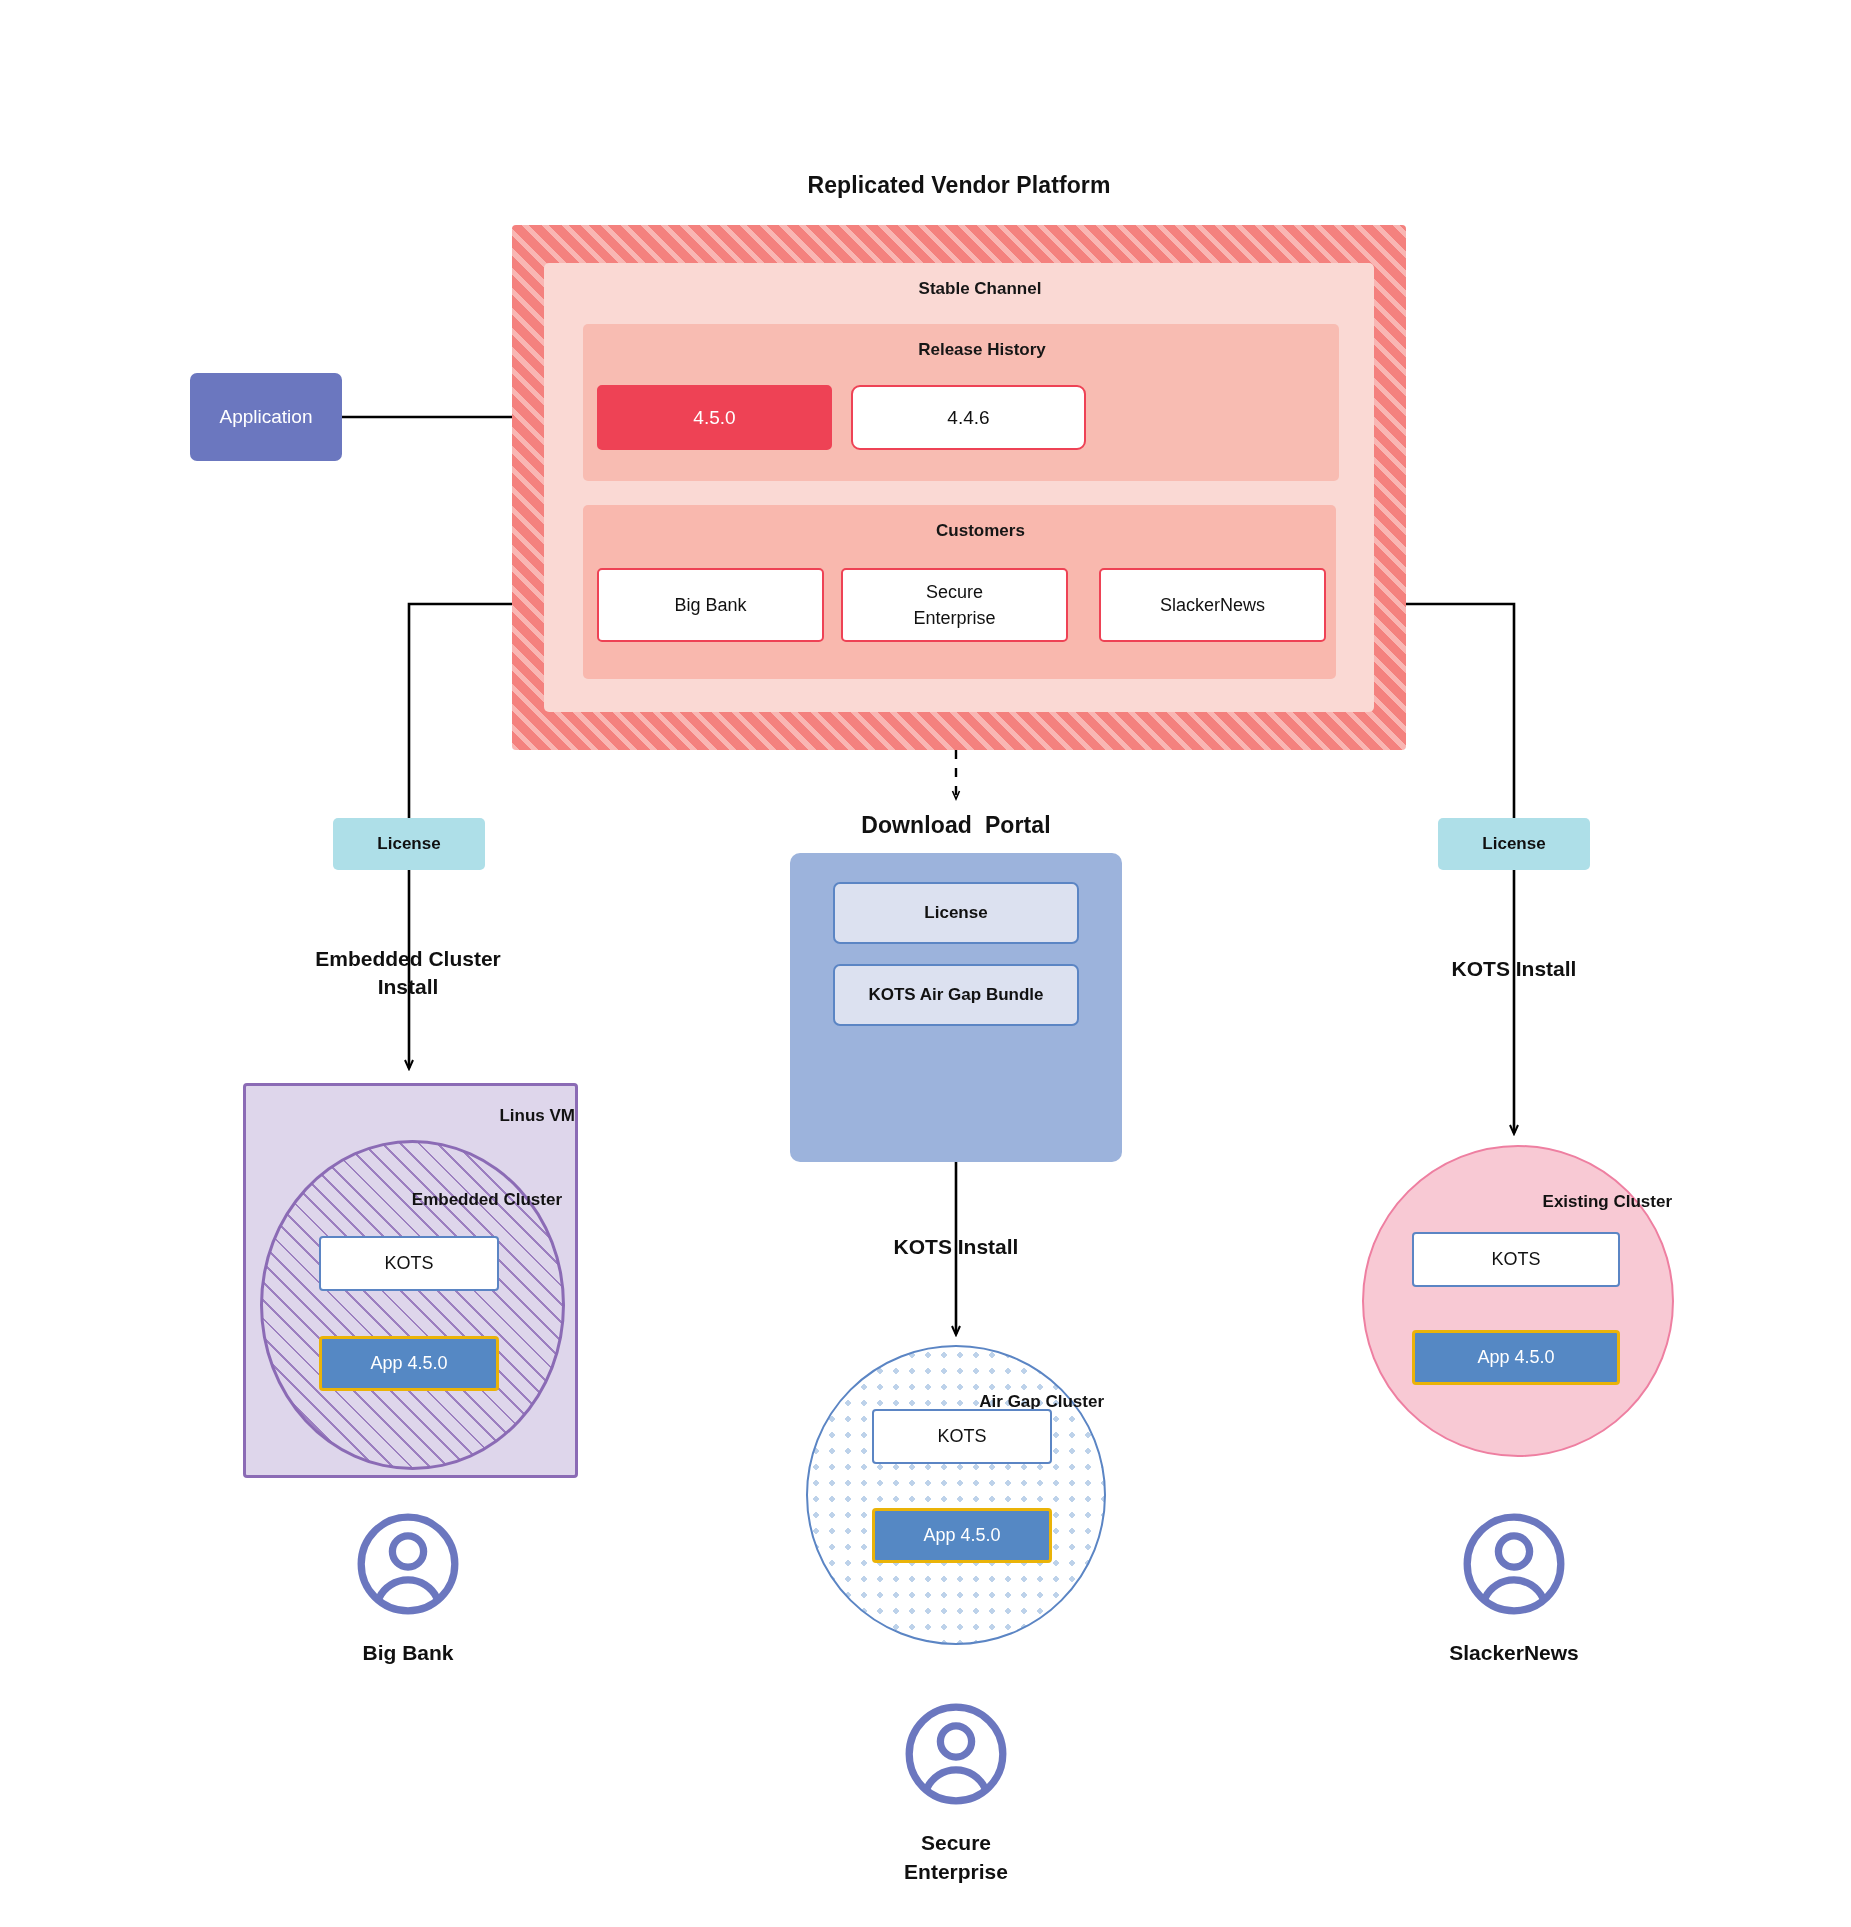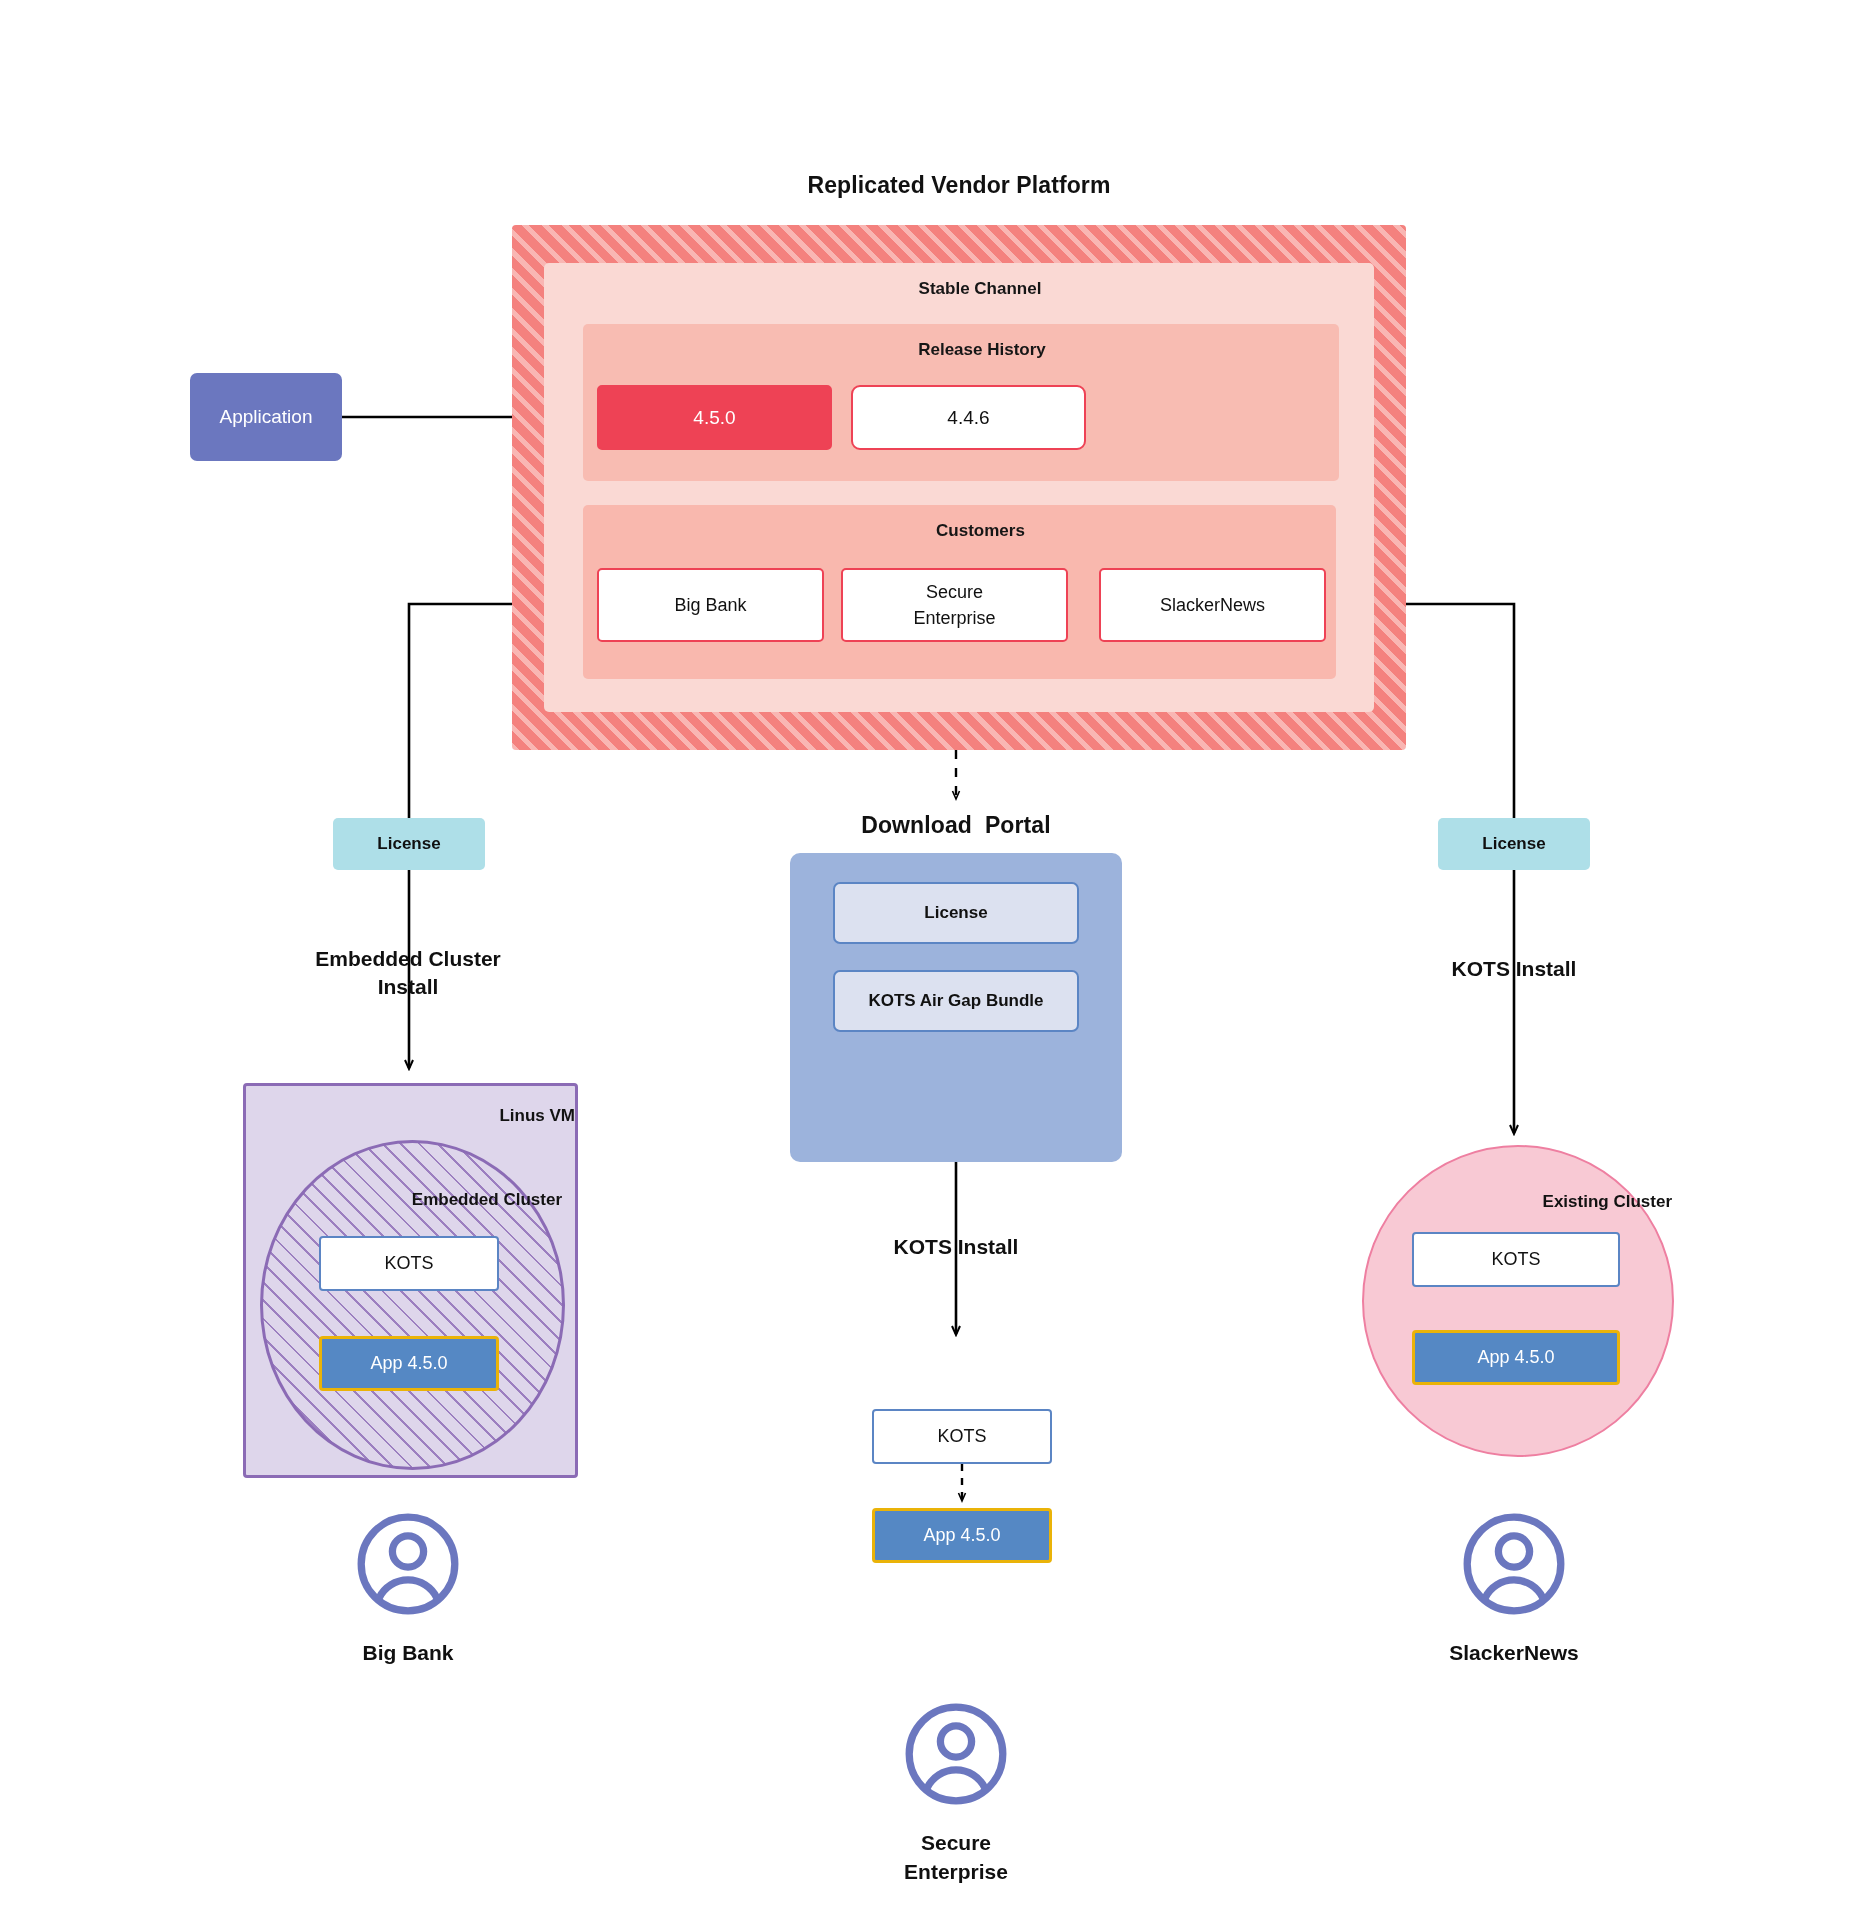--- a/index.html
+++ b/index.html
@@ -242,21 +242,21 @@
   <div class="flow-caption" style="left:253px; top:945px; width:310px;">Embedded Cluster
 Install</div>
   <div class="flow-caption" style="left:806px; top:1233px; width:300px;">KOTS Install</div>
   <div class="flow-caption" style="left:1364px; top:955px; width:300px;">KOTS Install</div>
 
   <div class="node title-lg" style="left:790px; top:812px; width:332px; text-align:center;">Download  Portal</div>
   <div class="node" id="download-portal">
     <div class="portal-item ctr" style="top:29px;">
       <span>License</span>
     </div>
-    <div class="portal-item ctr" style="top:117px;">
+    <div class="portal-item ctr" style="top:111px;">
       <span>KOTS Air Gap Bundle</span>
     </div>
   </div>
 
   <div class="node" id="linux-vm">
     <div class="cluster-caption" style="top:20px;">Linus VM</div>
   </div>
   <div class="node" id="embedded-cluster-circle">
     <div class="cluster-caption" style="top:47px;">Embedded Cluster</div>
   </div>
@@ -269,20 +269,23 @@
 
   <div class="avatar" style="left:356px; top:1512px;">
     <svg viewBox="0 0 100 100" width="104" height="104" xmlns="http://www.w3.org/2000/svg">
       <circle cx="50" cy="50" r="45" fill="none" stroke="#6B77BF" stroke-width="7"></circle>
       <circle cx="50" cy="38" r="15" fill="none" stroke="#6B77BF" stroke-width="7"></circle>
       <path d="M22,83 A31,31 0 0 1 78,83" fill="none" stroke="#6B77BF" stroke-width="7" stroke-linecap="round"></path>
     </svg>
   </div>
   <div class="avatar-name" style="left:258px; top:1638px; width:300px;">Big Bank</div>
 
+  <div class="node" id="airgap-circle">
+    <div class="cluster-caption" style="top:45px;">Air Gap Cluster</div>
+  </div>
   <div class="kots-box ctr" style="left:872px; top:1409px; width:180px;">
     <span>KOTS</span>
   </div>
   <div class="app-box ctr" style="left:872px; top:1508px; width:180px;">
     <span>App 4.5.0</span>
   </div>
 
   <div class="avatar" style="left:904px; top:1702px;">
     <svg viewBox="0 0 100 100" width="104" height="104" xmlns="http://www.w3.org/2000/svg">
       <circle cx="50" cy="50" r="45" fill="none" stroke="#6B77BF" stroke-width="7"></circle>

